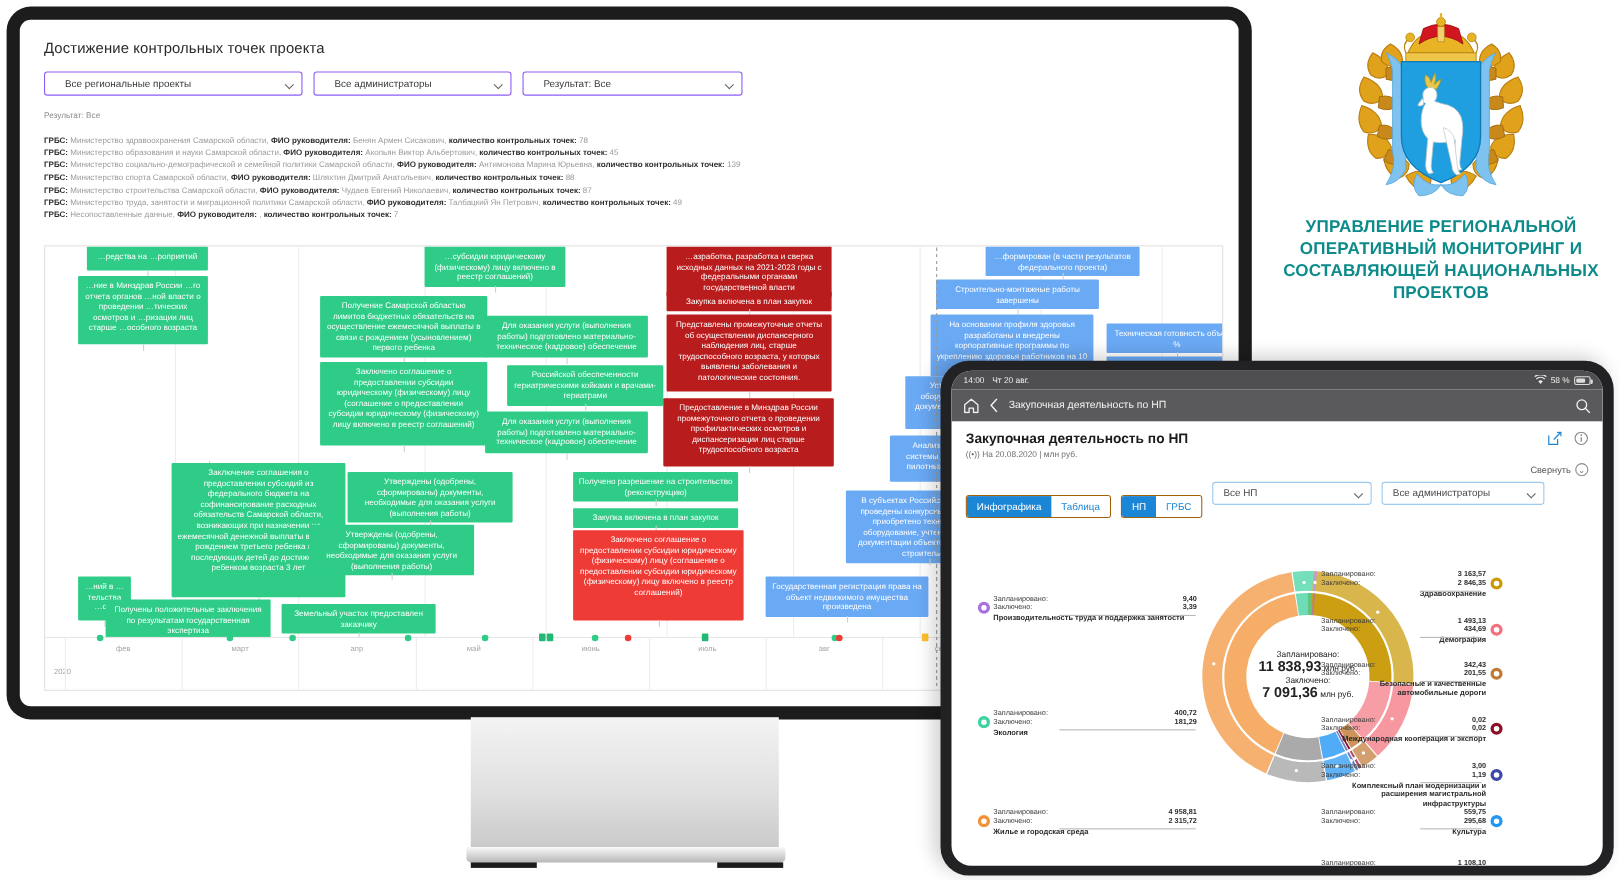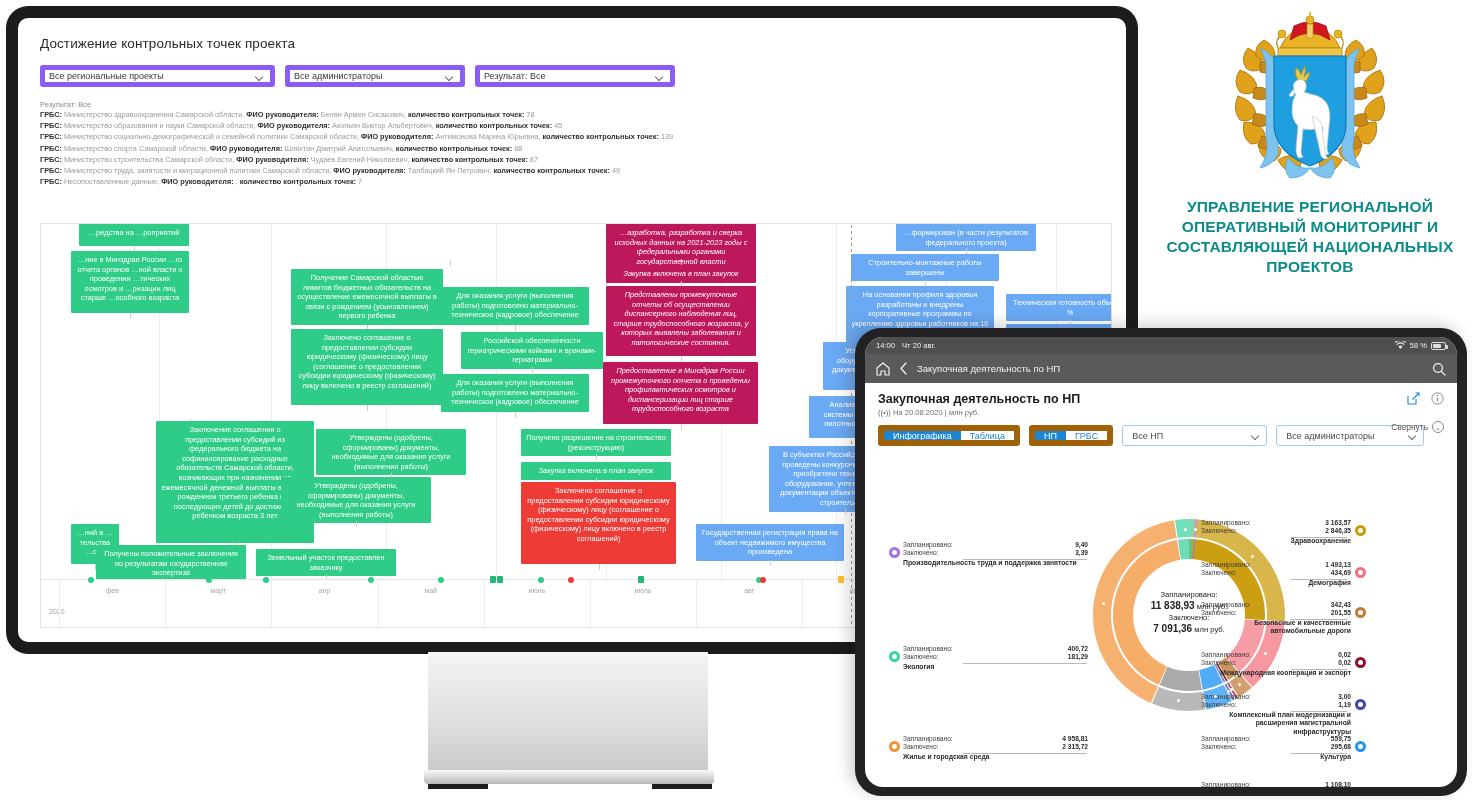--- a/index.html
+++ b/index.html
@@ -29,54 +29,54 @@
     border-radius: 0 0 4px 4px;
   }
   #monitor-feet-l { position:absolute; left:428px; top:784px; width:60px; height:5px; background:#1c1c1c; }
   #monitor-feet-r { position:absolute; left:652px; top:784px; width:60px; height:5px; background:#1c1c1c; }
 
   
   .app-pad { padding: 18px 22px 0 22px; }
   .app-title { font-size: 13.5px; color: #2b2b2b; font-weight: 400; letter-spacing: .1px; }
   .filters { display: flex; gap: 10px; margin-top: 14px; }
   .select {
-    position: relative; height: 22px; border: 5px solid #8b5cf6; border-radius: 3px;
+    position: relative; height: 22px; border: 1px solid #8b5cf6; border-radius: 3px;
     background: #fff; font-size: 9px; color: #3a3a3a; display: flex; align-items: center;
-    padding: 0 20px 0 4px;
+    padding: 0 20px 0 18px;
   }
   .select.w1 { width: 235px; } .select.w2 { width: 180px; } .select.w3 { width: 200px; }
   .select .chev {
     position: absolute; right: 7px; top: 50%; margin-top: -2px;
     width: 7px; height: 4px;
   }
   .select .chev::before {
     content:""; position:absolute; left:0; top:0; width:5px; height:5px;
     border-right:1px solid #666; border-bottom:1px solid #666; transform: rotate(45deg);
   }
   .result-line { margin-top: 13px; font-size: 7.5px; color: #8a8a8a; }
-  .grbs-list { }
+  .grbs-list { margin-top: 13px; }
   .grbs-row { font-size: 7.3px; color: #9a9a9a; line-height: 11.2px; white-space: nowrap; }
   .grbs-row b { color: #2e2e2e; font-weight: 700; }
   .grbs-row .v { color: #9a9a9a; }
 
   
   #gantt {
     position: absolute; left: 22px; top: 205px; right: 14px; bottom: 14px;
     border: 1px solid #e2e2e2; overflow: hidden; background: #fff;
   }
   #gantt-plot { position: absolute; left:0; top:0; right:0; height: 355px; overflow: hidden; }
   .vline { position: absolute; top: 0; bottom: 0; width: 1px; background: #ededed; }
   .task {
     position: absolute; color: #fff; font-size: 7.4px; line-height: 9.6px;
     text-align: center; padding: 4px 5px; border-radius: 1px;
     overflow: hidden; word-wrap: break-word;
   }
   .t-green  { background: #2ecc87; }
   .t-blue   { background: #6aa9f4; }
-  .t-amber  { background: #be185d; font-style: italic; }
+  .t-amber  { background: #b91c1c; }
   .t-red    { background: #ef3b35; }
   .connector { position: absolute; width: 1px; background: #cfcfcf; }
 
   
   #axis { position: absolute; left: 0; right: 0; top: 355px; height: 52px; border-top: 1px solid #e6e6e6; }
   .axis-tick { position: absolute; top: 0; width: 1px; height: 52px; background: #ededed; }
   .axis-lbl { position: absolute; top: 7px; font-size: 7px; color: #a6a6a6; transform: translateX(-50%); }
   .axis-year { position: absolute; left: 8px; top: 28px; font-size: 7px; color: #a6a6a6; }
   .today { position: absolute; top: -355px; width: 1px; height: 407px;
     background: repeating-linear-gradient(to bottom, #9a9a9a 0 3px, transparent 3px 6px); }
@@ -109,21 +109,21 @@
   .batt i { position:absolute; left:1px; top:1px; bottom:1px; width:58%; background:#ddd; border-radius:1px; display:block;}
   #t-navbar {
     height: 29px; background: #5a5a5c; display: flex; align-items: center;
     padding: 0 11px; gap: 9px; color: #f2f2f2; font-size: 9.5px;
   }
   #t-navbar .spacer { flex: 1; }
   #t-body { padding: 9px 13px 0 13px; position: relative; height: calc(100% - 46px); }
   .t-h1 { font-size: 12.5px; font-weight: 700; color: #1b1b1b; }
   .t-sub { font-size: 7.6px; color: #6e6e6e; margin-top: 2px; }
   .t-controls { display: flex; gap: 9px; margin-top: 8px; align-items: center; }
-  .seg { display: flex; border: 6px solid #a16207; border-radius: 3px; overflow: hidden; height: 21px; }
+  .seg { display: flex; border: 1px solid #a16207; border-radius: 3px; overflow: hidden; height: 21px; margin-top: 25px; }
   .seg span { display: flex; align-items: center; padding: 0 9px; font-size: 9px; color: #1c86d6; background: #fff; }
   .seg span.on { background: #1c86d6; color: #fff; }
   .tsel {
     position: relative; height: 21px; border: 1px solid #9dcaf0; border-radius: 3px;
     display: flex; align-items: center; padding: 0 22px 0 9px; font-size: 9px; color: #4a4a4a; background: #fff;
   }
   .tsel.a { width: 145px; } .tsel.b { width: 148px; }
   .tsel .chev { position: absolute; right: 8px; top: 7px; width: 6px; height: 6px;
     border-right: 1px solid #6f6f6f; border-bottom: 1px solid #6f6f6f; transform: rotate(45deg); }
   .t-icons { position: absolute; right: 13px; top: 9px; display: flex; gap: 11px; align-items: center; }
@@ -133,21 +133,21 @@
   
   .dlabel { position: absolute; font-size: 6.6px; color: #2b2b2b; line-height: 8.4px; }
   .dlabel .k { color: #3d3d3d; }
   .dlabel .v { font-weight: 700; }
   .dlabel .nm { font-weight: 700; font-size: 6.8px; margin-top: 1px; }
   .dlabel.right { text-align: right; }
   .dlabel.left { text-align: left; }
   .dot { position: absolute; width: 11px; height: 11px; border-radius: 50%; border: 3px solid #888; background: #fff; }
   .leader { position: absolute; background: #b9b9b9; }
   .donut-center { position: absolute; text-align: center; font-size: 7.6px; color: #222; line-height: 11px; }
-  .donut-center b { font-size: 10px; }
+  .donut-center b { font-size: 13px; }
 </style>
 </head>
 <body>
 
 <div id="monitor">
   <div id="monitor-screen">
 
     <div class="app-pad">
       <div class="app-title">Достижение контрольных точек проекта</div>
 
@@ -203,20 +203,21 @@
           <div class="task t-green" style="left: 215px; top: 325px; width: 140px; min-height: 26px;">Земельный участок предоставлен заказчику</div>
           <div class="connector" style="left: 285px; top: 351px; height: 6px;"></div>
           <div class="task t-green" style="left: 250px; top: 45px; width: 152px; min-height: 56px;">Получение Самарской областью лимитов бюджетных обязательств на осуществление ежемесячной выплаты в связи с рождением (усыновлением) первого ребенка</div>
           <div class="connector" style="left: 326px; top: 101px; height: 6px;"></div>
           <div class="task t-green" style="left: 250px; top: 105px; width: 152px; min-height: 76px;">Заключено соглашение о предоставлении субсидии юридическому (физическому) лицу (соглашение о предоставлении субсидии юридическому (физическому) лицу включено в реестр соглашений)</div>
           <div class="connector" style="left: 326px; top: 181px; height: 6px;"></div>
           <div class="task t-green" style="left: 275px; top: 205px; width: 150px; min-height: 44px;">Утверждены (одобрены, сформированы) документы, необходимые для оказания услуги (выполнения работы)</div>
           <div class="connector" style="left: 350px; top: 249px; height: 6px;"></div>
           <div class="task t-green" style="left: 240px; top: 253px; width: 150px; min-height: 44px;">Утверждены (одобрены, сформированы) документы, необходимые для оказания услуги (выполнения работы)</div>
           <div class="connector" style="left: 315px; top: 297px; height: 6px;"></div>
+          <div class="task t-green" style="left: 345px; top: 0px; width: 128px; min-height: 36px;">…субсидии юридическому (физическому) лицу включено в реестр соглашений)</div>
           <div class="connector" style="left: 409px; top: 36px; height: 6px;"></div>
           <div class="task t-green" style="left: 400px; top: 63px; width: 148px; min-height: 38px;">Для оказания услуги (выполнения работы) подготовлено материально-техническое (кадровое) обеспечение</div>
           <div class="connector" style="left: 474px; top: 101px; height: 6px;"></div>
           <div class="task t-green" style="left: 420px; top: 108px; width: 142px; min-height: 35px;">Российской обеспеченности гериатрическими койками и врачами-гериатрами</div>
           <div class="connector" style="left: 491px; top: 143px; height: 6px;"></div>
           <div class="task t-green" style="left: 400px; top: 150px; width: 148px; min-height: 38px;">Для оказания услуги (выполнения работы) подготовлено материально-техническое (кадровое) обеспечение</div>
           <div class="connector" style="left: 474px; top: 188px; height: 6px;"></div>
           <div class="task t-green" style="left: 480px; top: 205px; width: 150px; min-height: 25px;">Получено разрешение на строительство (реконструкцию)</div>
           <div class="connector" style="left: 555px; top: 230px; height: 6px;"></div>
           <div class="task t-green" style="left: 480px; top: 238px; width: 150px; min-height: 16px;">Закупка включена в план закупок</div>

